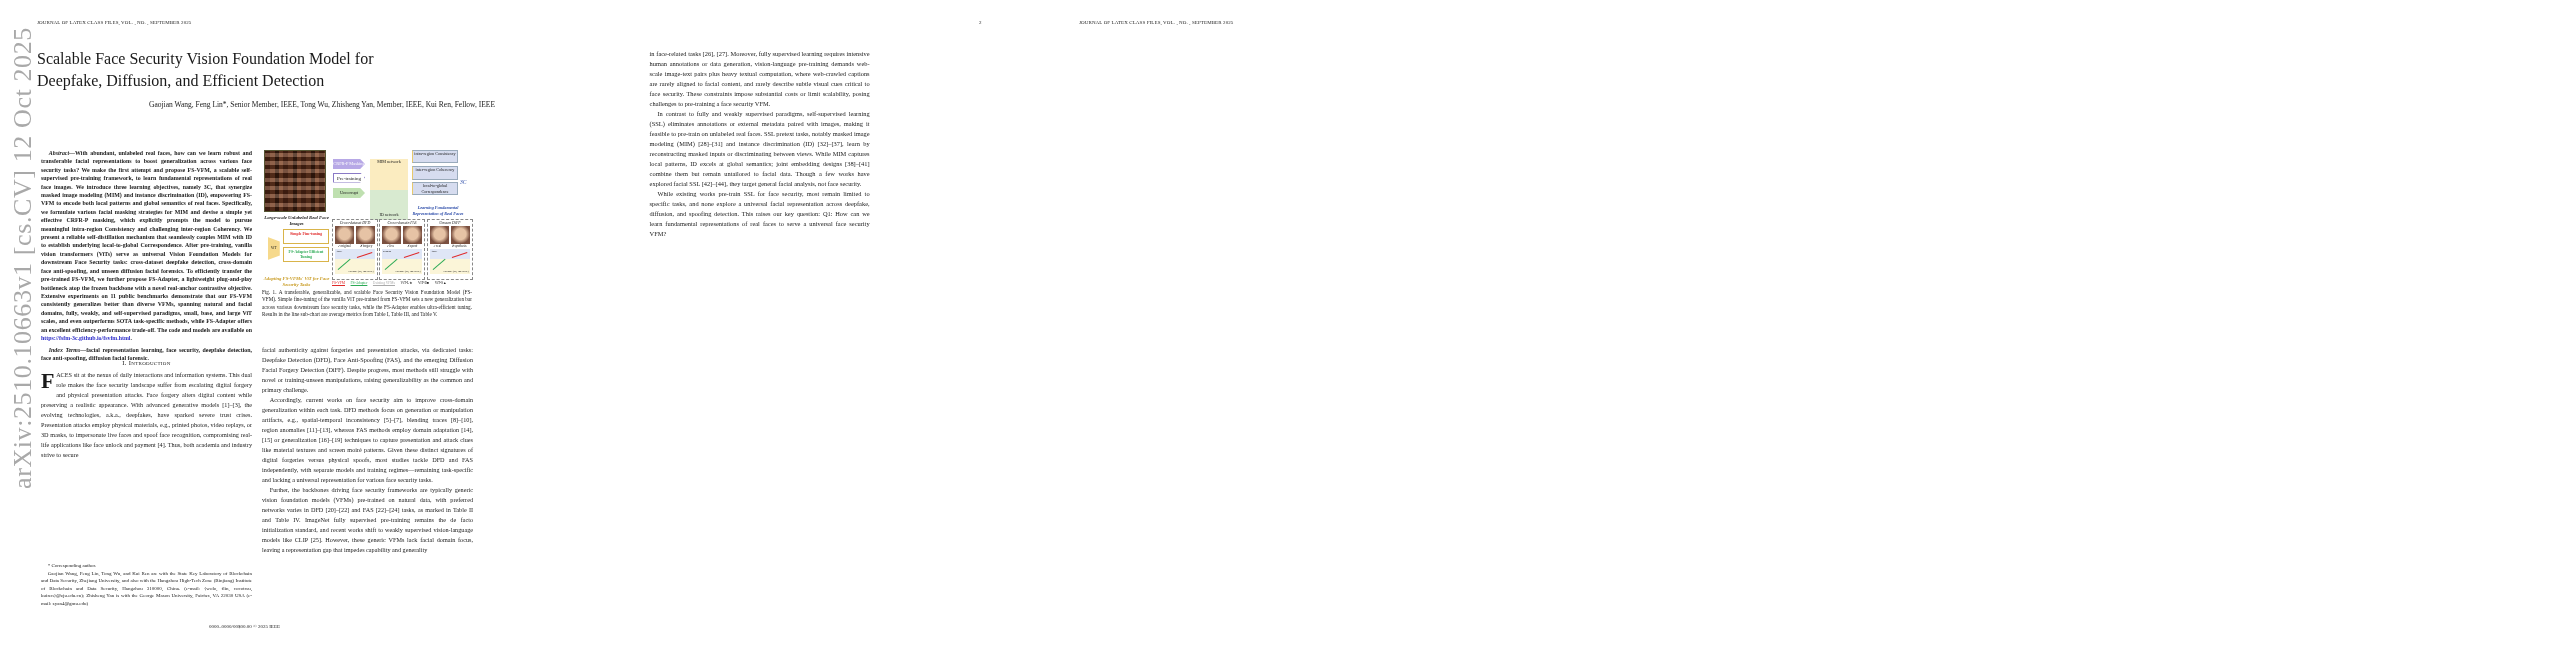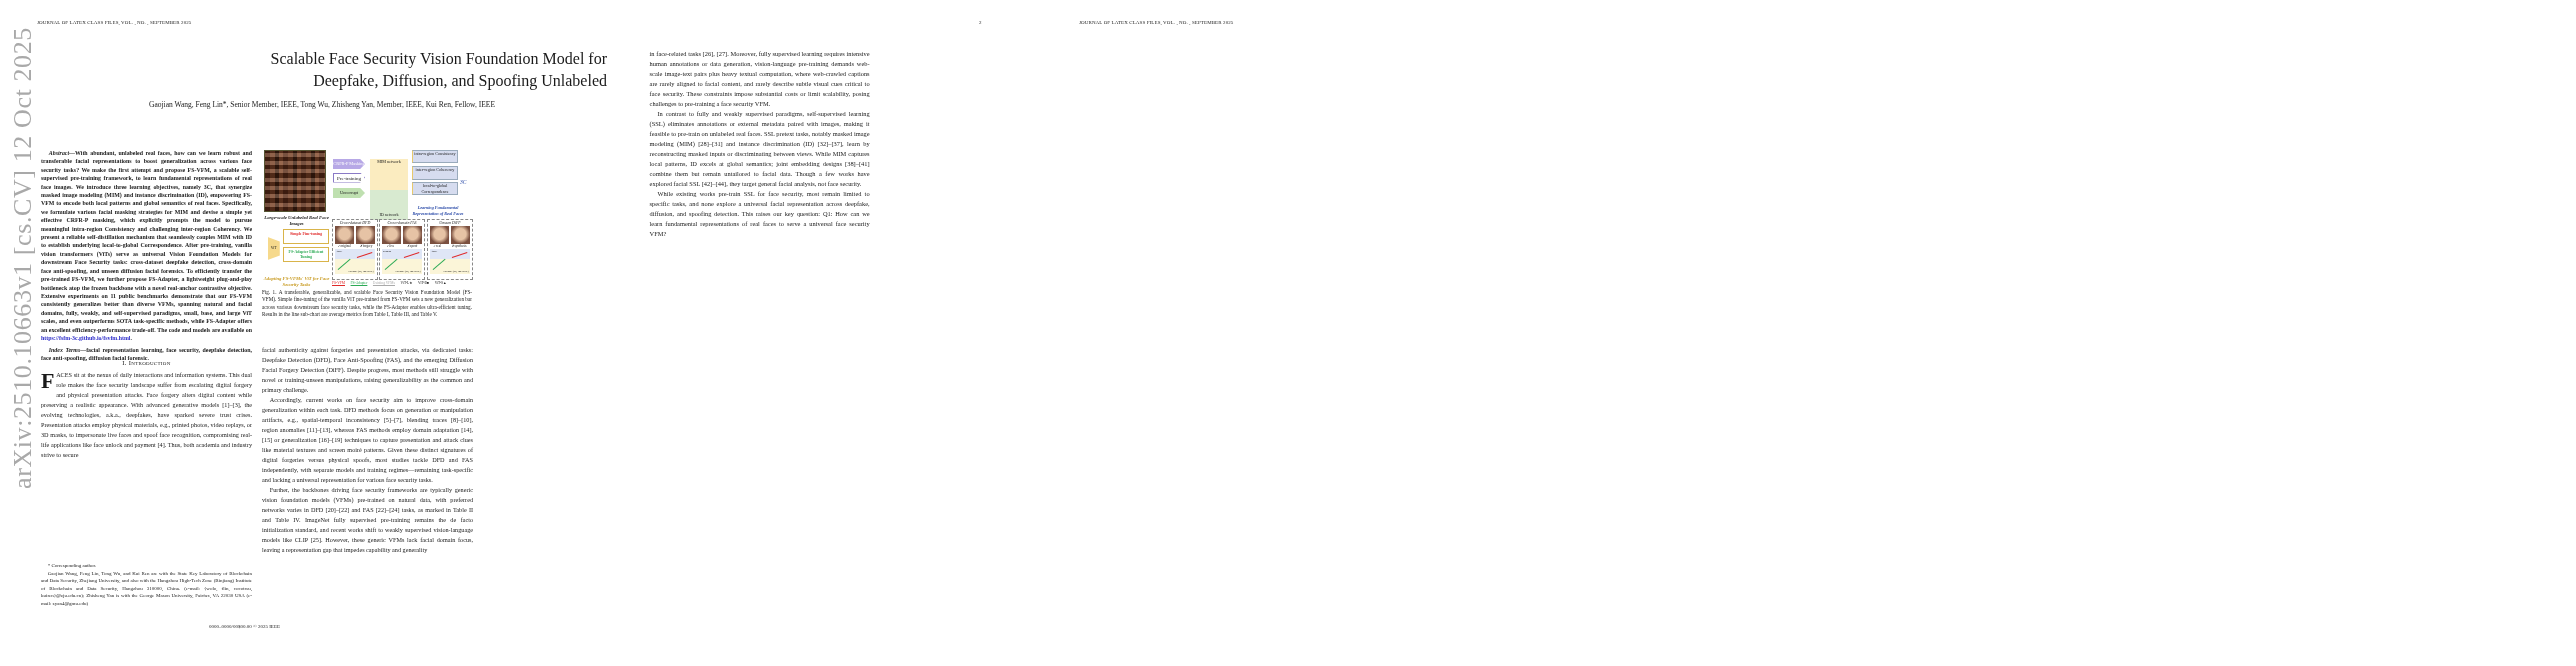--- a/index.html
+++ b/index.html
@@ -9,21 +9,21 @@
   #p1 { left: 0; } #p2 { left: 644px; }
   .header { position: absolute; top: 20px; font-size: 5px; letter-spacing: 0.1px; color: #222; white-space: nowrap; }
   .pageno { position: absolute; top: 20px; font-size: 5px; color: #222; }
   .col { position: absolute; width: 221px; font-size: 6.4px; line-height: 10px; text-align: justify; hyphens: auto; }
   .col p { margin: 0; text-indent: 7.8px; }
   .col p.noindent { text-indent: 0; }
   .it { font-style: italic; }
   .ref { color: #2a2ac8; }
   .sechead { text-align: center; font-size: 6.6px; margin: 7.8px 0 2.2px; letter-spacing: 0.3px; font-variant: small-caps; }
   .arxiv { position: absolute; left: 7.8px; top: 489px; transform: rotate(-90deg); transform-origin: left top; font-family: "Liberation Serif", serif; font-size: 26px; color: #a9a9a9; white-space: nowrap; letter-spacing: 0.6px; }
-  .title { position: absolute; left: 37px; top: 48px; width: 570px; text-align: right; font-size: 16px; line-height: 22px; }
+  .title { position: absolute; left: 37px; top: 48px; width: 570px; text-align: left; font-size: 16px; line-height: 22px; }
   .authors { position: absolute; left: 37px; top: 100px; width: 570px; text-align: center; font-size: 7.5px; }
   .abstract { position: absolute; left: 41px; top: 149px; width: 211px; font-size: 5.9px; line-height: 8.4px; font-weight: bold; text-align: justify; }
   .abstract .lead { font-style: italic; }
   .indexterms { margin-top: 3.3px; text-indent: 7.8px; }
   .footnote { position: absolute; left: 41px; top: 562px; width: 211px; font-size: 5px; line-height: 7.5px; text-align: justify; }
   .copyright { position: absolute; left: 209px; top: 624px; font-size: 5px; }
   .dropcap { float: left; font-size: 22px; line-height: 19px; font-weight: bold; margin-right: 1.7px; margin-top: 1.1px; }
   .fig1 { position: absolute; left: 262px; top: 148px; width: 210px; height: 137px; }
   .fig1 .facegrid { position: absolute; left: 2.2px; top: 1.7px; width: 62px; height: 62px; background:
     repeating-linear-gradient(90deg, #8a5a44 0 5px, #c49a7a 5px 10px, #5a3a2a 10px 14px, #d8b090 14px 18px),
@@ -54,21 +54,21 @@
 </style>
 </head>
 <body>
 
 <div class="page" id="p1">
   <div class="header" style="left:37px">JOURNAL OF LATEX CLASS FILES, VOL. , NO. , SEPTEMBER 2025</div>
   <div class="arxiv">arXiv:2510.10663v1  [cs.CV]  12 Oct 2025</div>
 
   <div class="title">
     <div>Scalable Face Security Vision Foundation Model for</div>
-    <div>Deepfake, Diffusion, and Spoofing Unlabeled</div>
+    <div>Deepfake, Diffusion, and Efficient Detection</div>
   </div>
   <div class="authors">Gaojian Wang, Feng Lin*, Senior Member, IEEE, Tong Wu, Zhisheng Yan, Member, IEEE, Kui Ren, Fellow, IEEE</div>
 
   <div class="abstract">
     <div style="text-indent:7.8px">
       <span class="lead">Abstract</span>—<span>With abundant, unlabeled real faces, how can we learn robust and transferable facial representations to boost generalization across various face security tasks? We make the first attempt and propose FS-VFM, a scalable self-supervised pre-training framework, to learn fundamental representations of real face images. We introduce three learning objectives, namely 3C, that synergize masked image modeling (MIM) and instance discrimination (ID), empowering FS-VFM to encode both local patterns and global semantics of real faces. Specifically, we formulate various facial masking strategies for MIM and devise a simple yet effective CRFR-P masking, which explicitly prompts the model to pursue meaningful intra-region Consistency and challenging inter-region Coherency. We present a reliable self-distillation mechanism that seamlessly couples MIM with ID to establish underlying local-to-global Correspondence. After pre-training, vanilla vision transformers (ViTs) serve as universal Vision Foundation Models for downstream Face Security tasks: cross-dataset deepfake detection, cross-domain face anti-spoofing, and unseen diffusion facial forensics. To efficiently transfer the pre-trained FS-VFM, we further propose FS-Adapter, a lightweight plug-and-play bottleneck atop the frozen backbone with a novel real-anchor contrastive objective. Extensive experiments on 11 public benchmarks demonstrate that our FS-VFM consistently generalizes better than diverse VFMs, spanning natural and facial domains, fully, weakly, and self-supervised paradigms, small, base, and large ViT scales, and even outperforms SOTA task-specific methods, while FS-Adapter offers an excellent efficiency-performance trade-off. The code and models are available on </span><span class="ref">https://fsfm-3c.github.io/fsvfm.html</span>.
     </div>
     <div class="indexterms">
       <span class="it">Index Terms</span>—<span>facial representation learning, face security, deepfake detection, face anti-spoofing, diffusion facial forensic.</span>
     </div>

